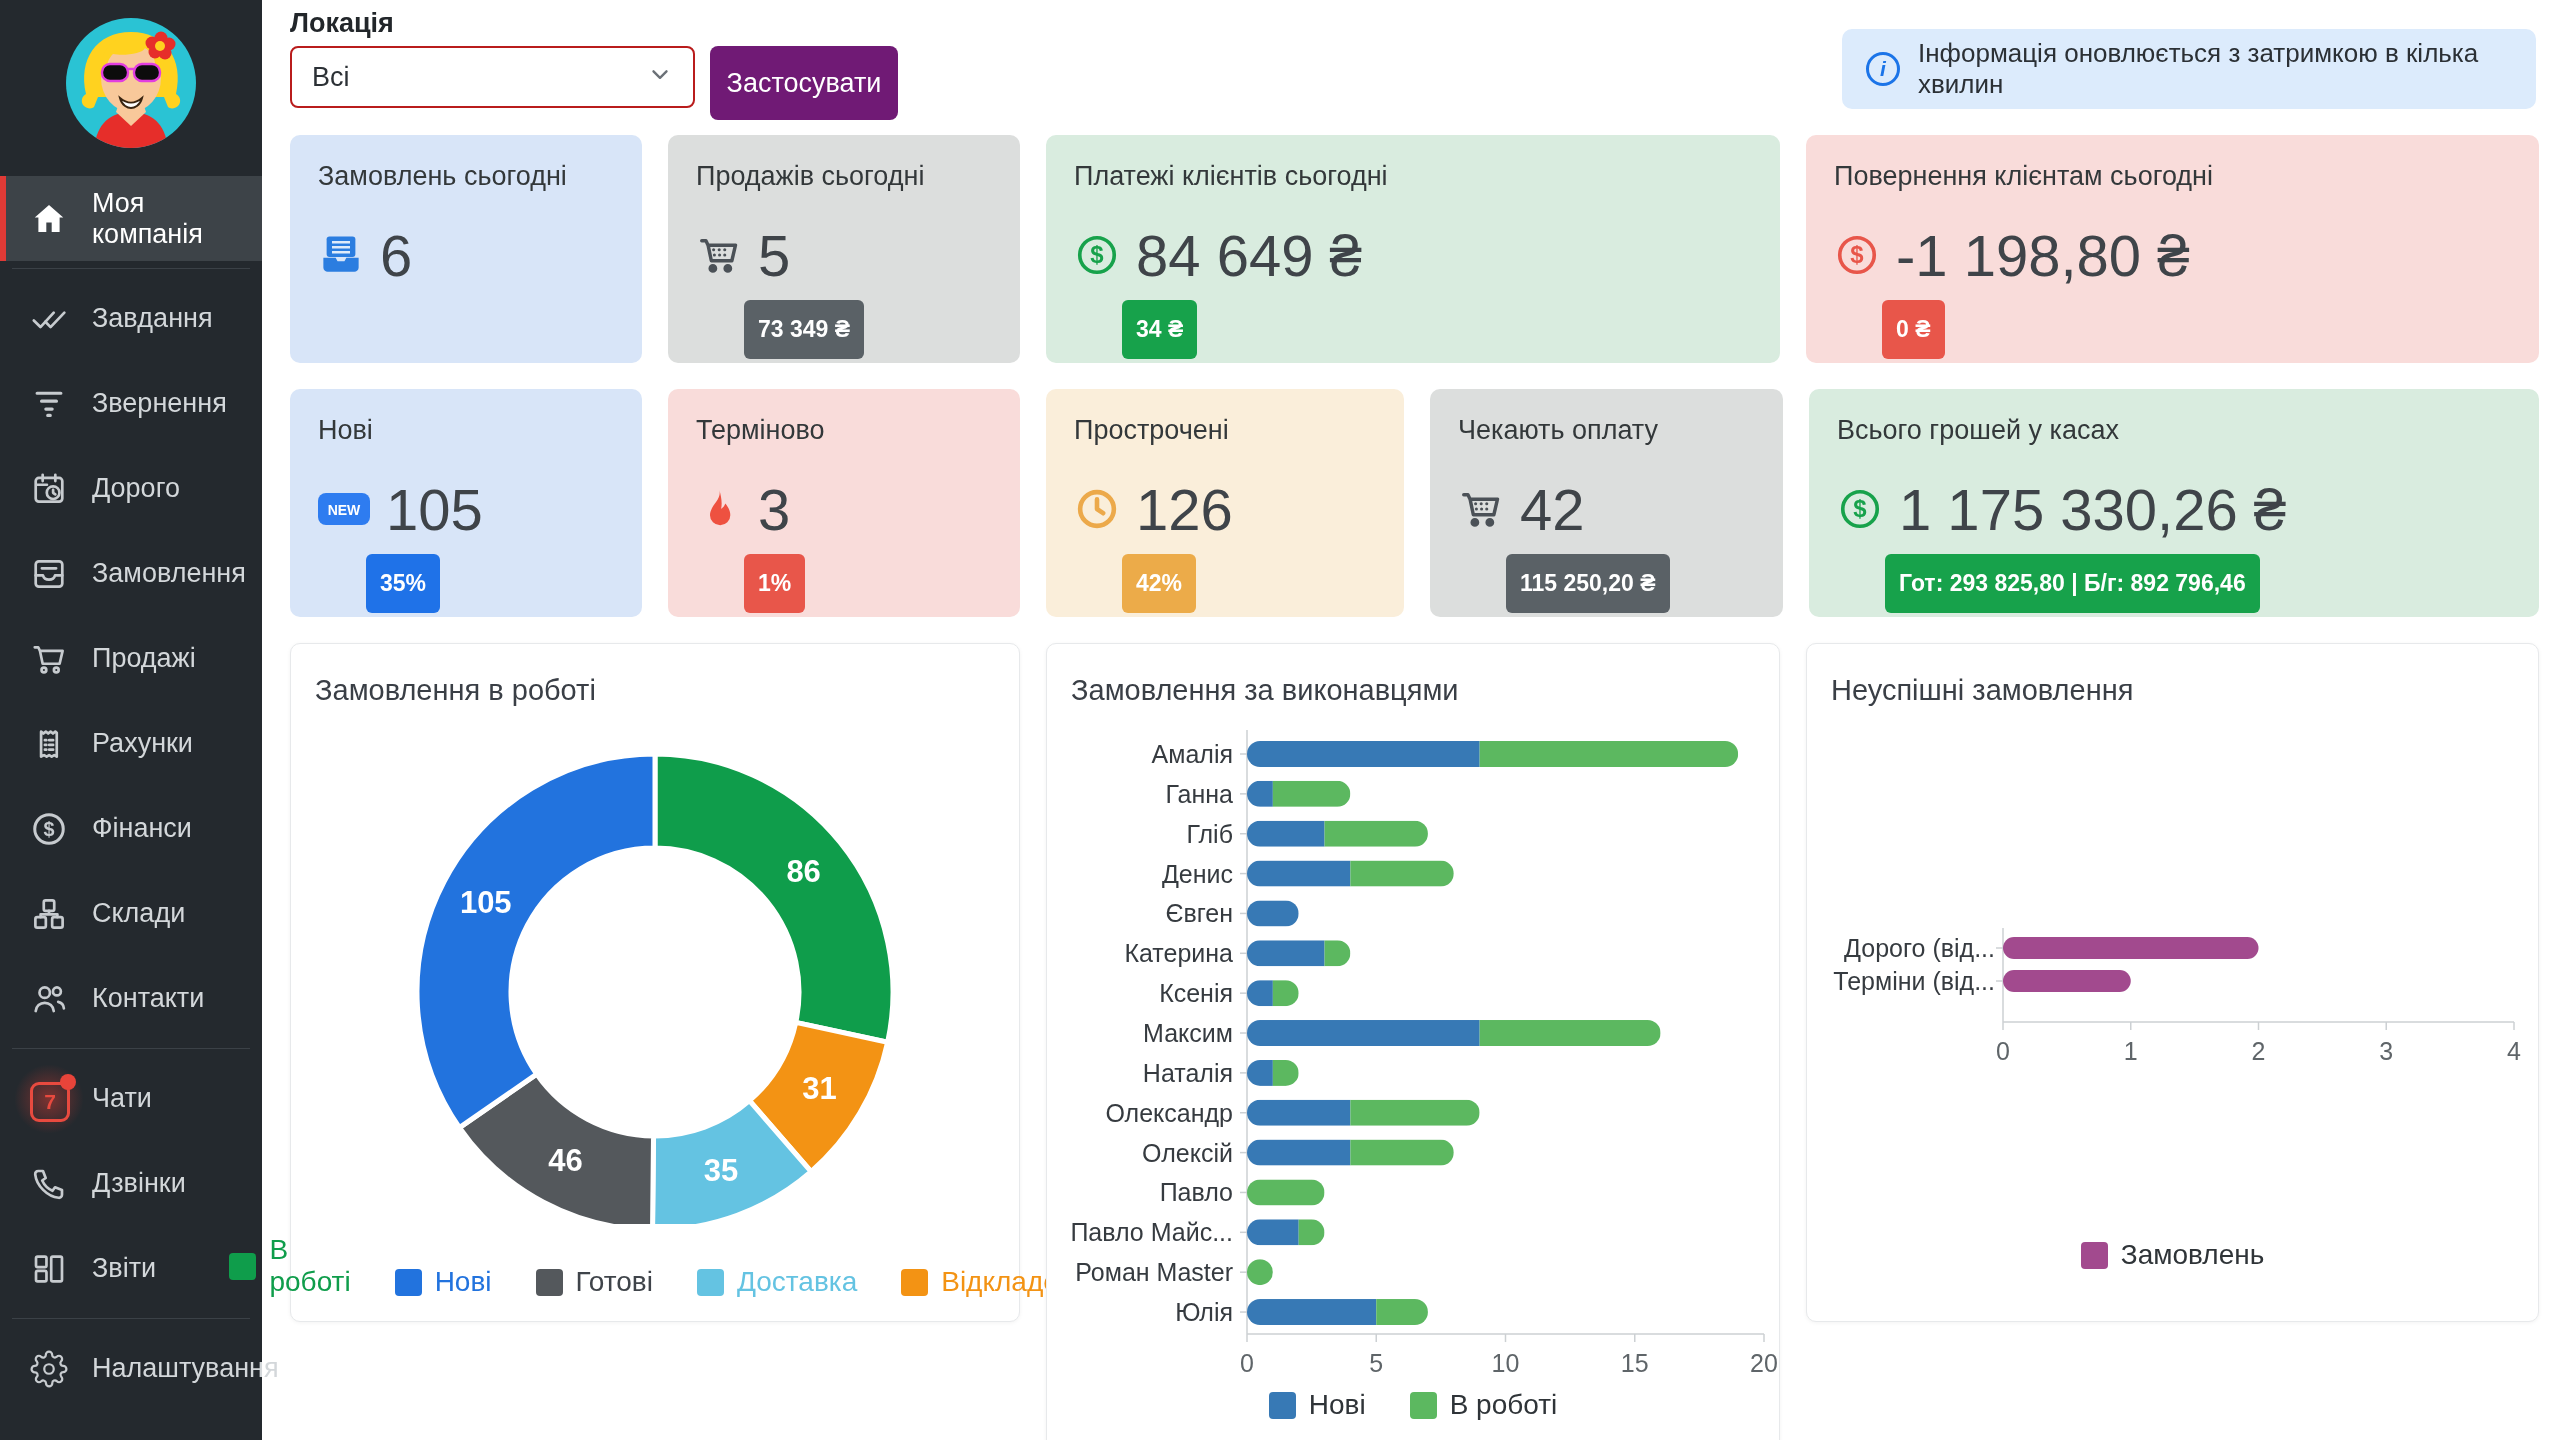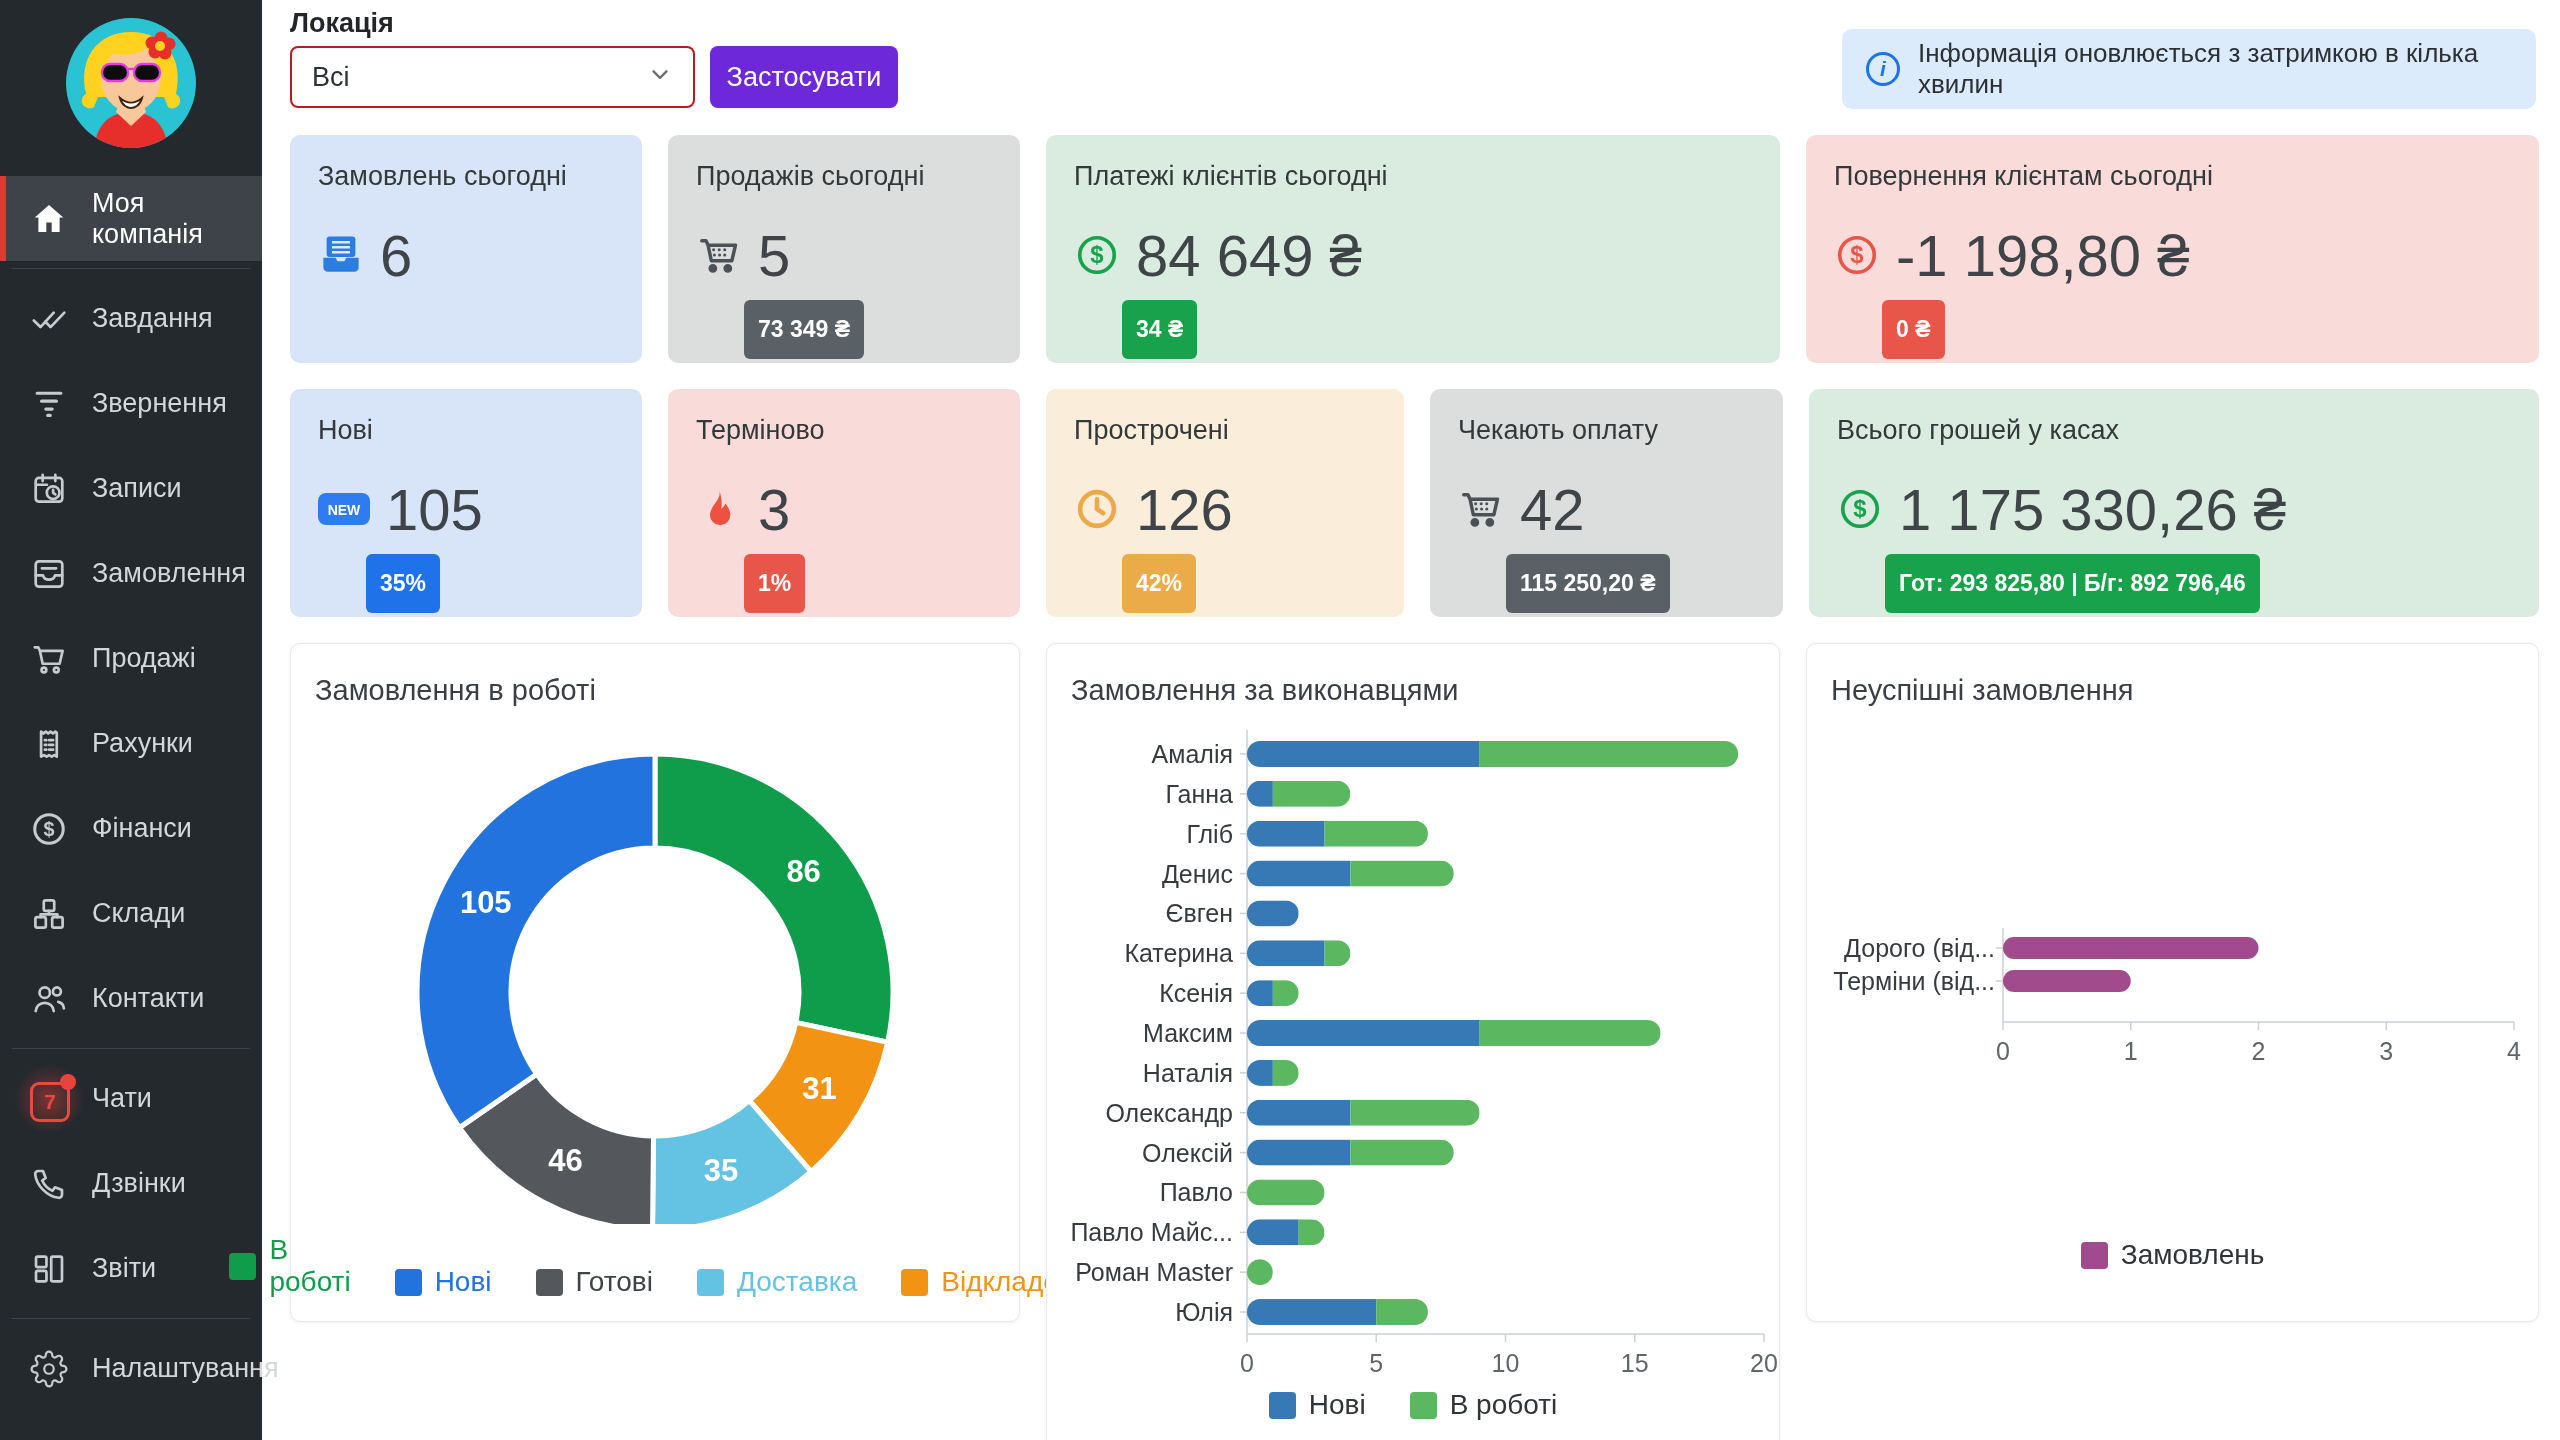--- a/index.html
+++ b/index.html
@@ -20,21 +20,21 @@
   .chat-glow{position:absolute;left:-16px;top:-16px;width:70px;height:70px;border-radius:50%;
              background:radial-gradient(circle,rgba(232,62,52,.45) 0%,rgba(232,62,52,0) 70%);}
   .chat-box{position:absolute;left:0;top:2px;width:34px;height:34px;border:3px solid #e84a3f;border-radius:9px;
             display:flex;align-items:center;justify-content:center;color:#e84a3f;font-size:21px;font-weight:bold;background:transparent;}
   .chat-dot{position:absolute;right:-8px;top:-6px;width:16px;height:16px;border-radius:50%;background:#e8443a;}
   
   .topbar-label{position:absolute;left:290px;top:8px;font-size:27px;font-weight:700;color:#22262a;}
   .select{position:absolute;left:290px;top:46px;width:405px;height:62px;background:#fff;border:2px solid #b91c1c;
           border-radius:8px;display:flex;align-items:center;padding:0 20px;box-sizing:border-box;font-size:27px;color:#2c3136;cursor:pointer;}
   .select .chev{margin-left:auto;color:#6b7177;}
-  .apply-btn{position:absolute;left:710px;top:46px;width:188px;height:62px;background:#6d28d9;border:none;border-radius:8px;
+  .apply-btn{position:absolute;left:710px;top:46px;width:188px;height:74px;background:#701a75;border:none;border-radius:8px;
              color:#fff;font-size:27px;font-family:inherit;cursor:pointer;}
   .info-banner{position:absolute;left:1842px;top:29px;width:694px;height:80px;background:#dcebfc;border-radius:10px;
                display:flex;align-items:center;gap:18px;padding:0 24px;box-sizing:border-box;font-size:26px;color:#2b3035;}
   .info-i{width:34px;height:34px;border-radius:50%;border:3px solid #1b74e8;color:#1b74e8;display:flex;align-items:center;
           justify-content:center;font-size:21px;font-weight:bold;flex:0 0 34px;box-sizing:border-box;font-style:italic;}
   
   .cards-row{position:absolute;display:flex;gap:26px;left:290px;}
   #cards-row1{top:135px;}
   #cards-row2{top:389px;}
   .card{height:228px;border-radius:10px;padding:26px 28px;box-sizing:border-box;display:flex;flex-direction:column;}
@@ -129,21 +129,21 @@
         </div>
         <div class="menu-item">
           <span class="mi-icon">
             <svg width="100%" height="100%" viewBox="0 0 24 24" fill="none" stroke="currentColor" stroke-width="1.7" stroke-linecap="round" stroke-linejoin="round">
               <rect x="3.6" y="5" width="16.8" height="15" rx="2"></rect>
               <path d="M8 3v4M16 3v4M4.2 9.3h6.5"></path>
               <circle cx="14.6" cy="14.3" r="4"></circle>
               <path d="M14.6 12.5v1.9l1.4 1"></path>
             </svg>
           </span>
-          <span>Записи</span>
+          <span>Дорого</span>
         </div>
         <div class="menu-item">
           <span class="mi-icon">
             <svg width="100%" height="100%" viewBox="0 0 24 24" fill="none" stroke="currentColor" stroke-width="1.7" stroke-linecap="round" stroke-linejoin="round">
               <rect x="3.6" y="4" width="16.8" height="16" rx="2"></rect>
               <path d="M7.5 8.4h9M3.6 12.9h4.6c.4 1.6 1.9 2.7 3.8 2.7s3.4-1.1 3.8-2.7h4.6"></path>
             </svg>
           </span>
           <span>Замовлення</span>
         </div>

